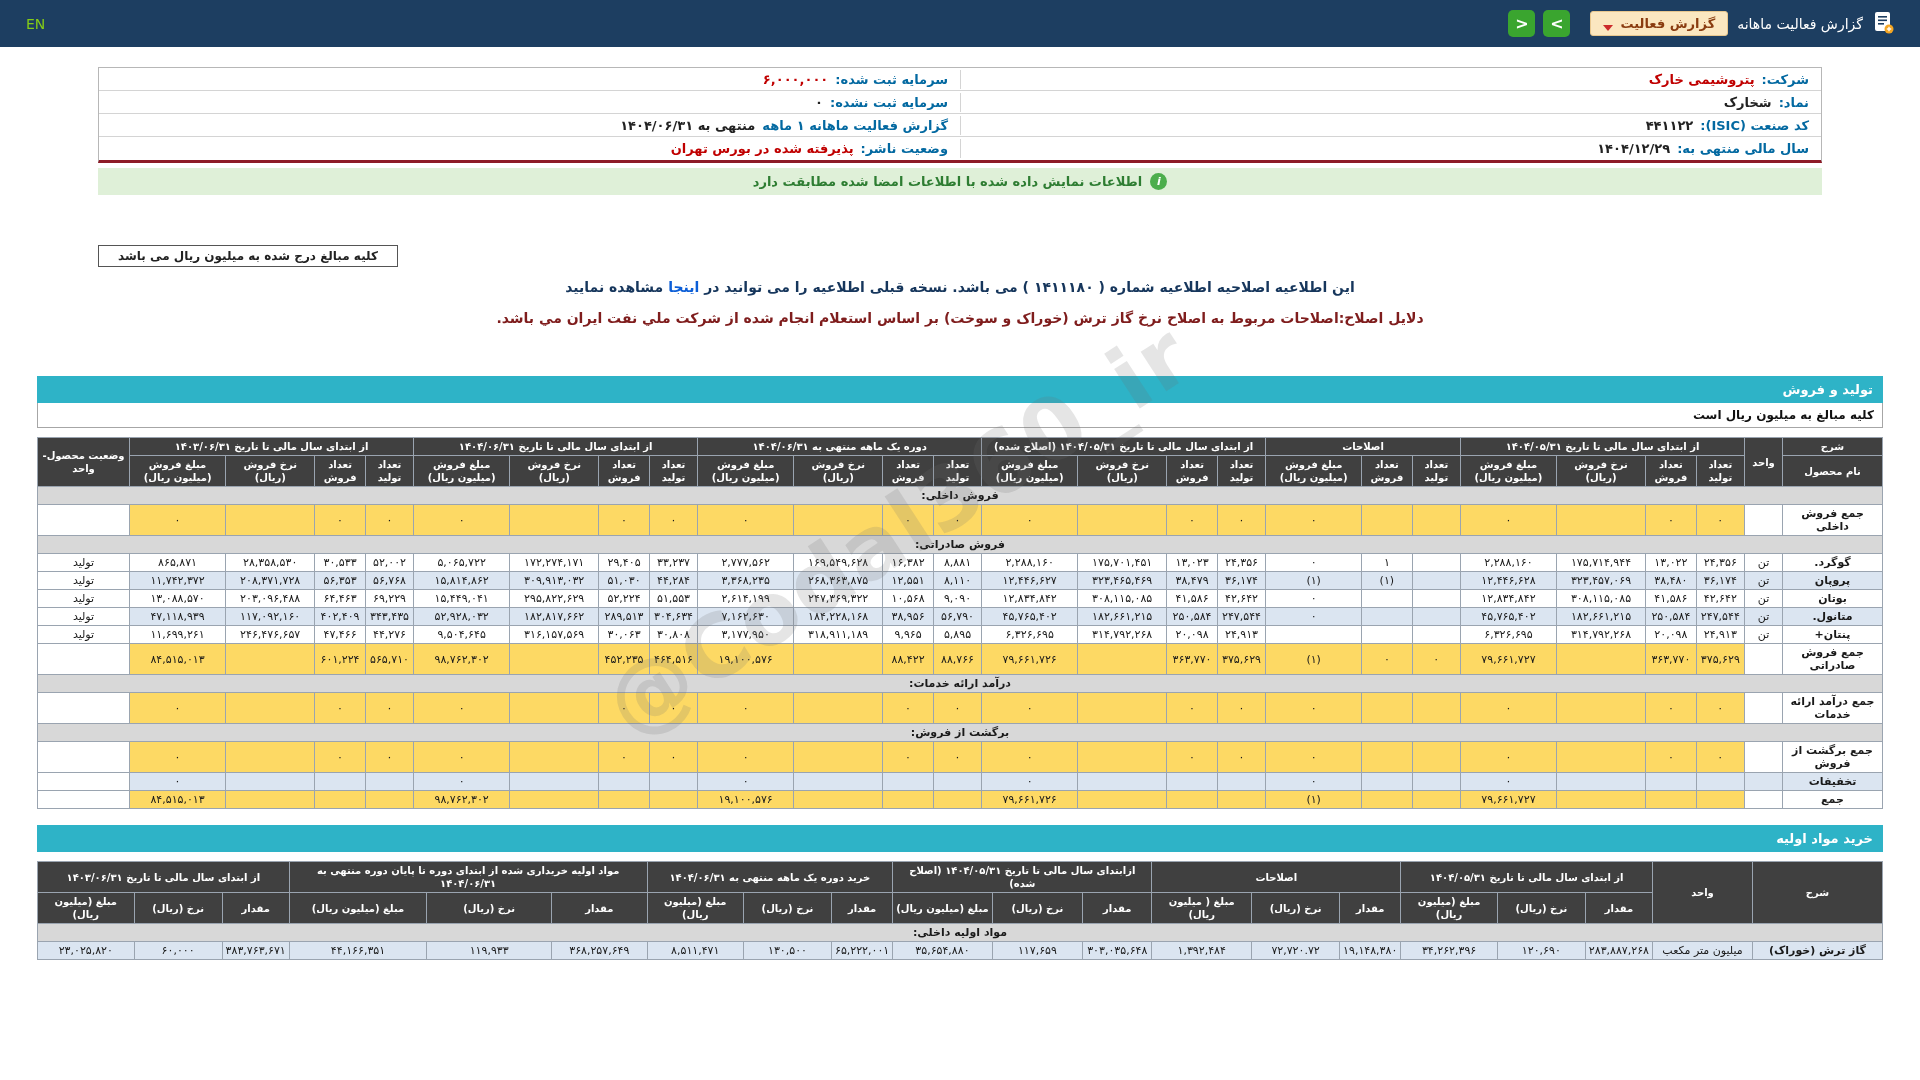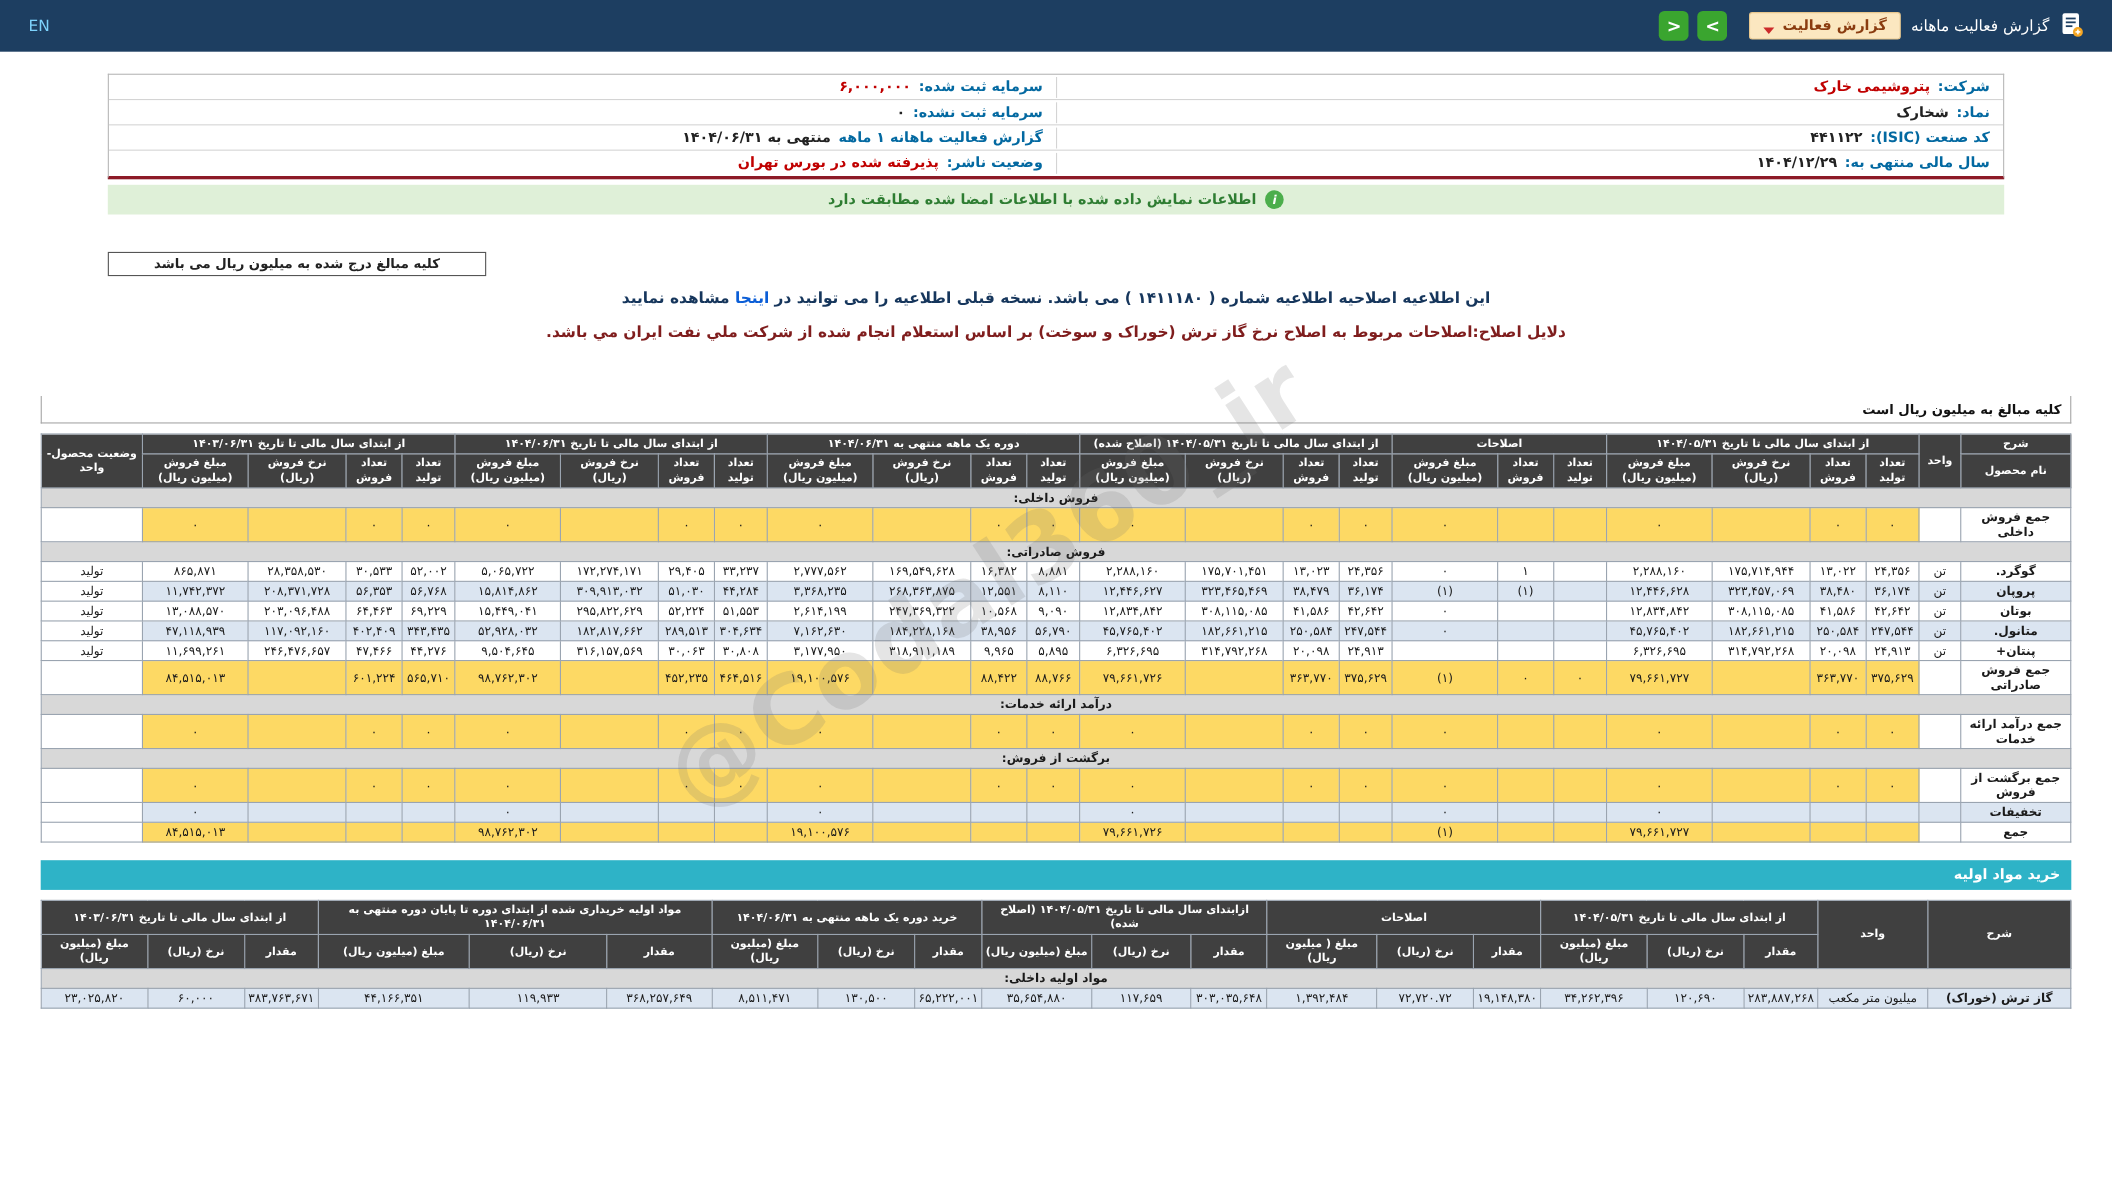--- a/index.html
+++ b/index.html
@@ -15,42 +15,42 @@
   .report-btn { display:flex; align-items:flex-end; gap:7px; background:#fbe7c0;
                 color:#8a3c10; border:1px solid #e8c78e; border-radius:3px;
                 font-size:13px; font-weight:bold; padding:4px 12px; cursor:pointer;
                 font-family:inherit; }
   .caret { width:0; height:0; border-left:5px solid transparent; border-right:5px solid transparent;
            border-top:6px solid #cc2b2b; display:inline-block; }
   .nav-btn { width:27px; height:27px; background:#3aa52f; color:#fff; border:none;
              border-radius:5px; font-size:16px; font-weight:bold; line-height:1;
              cursor:pointer; margin-right:3px; font-family:inherit; }
   .nav-group { margin-right:8px; }
-  .en-link { color:#7dd3fc; font-size:14px; text-decoration:none; cursor:pointer; }
+  .en-link { color:#84cc16; font-size:14px; text-decoration:none; cursor:pointer; }
 
   
   .info-table { margin:20px 98px 0; border:1px solid #b7b7b7; border-bottom:3px solid #8d1b27; }
   .info-row { display:flex; border-bottom:1px solid #d4d4d4; min-height:23px; align-items:center; }
   .info-row:last-child { border-bottom:none; }
   .info-cell { width:50%; display:flex; gap:7px; padding:2px 12px; align-items:center; font-size:13px; }
   .info-cell.right { border-left:1px solid #d4d4d4; }
   .info-label { color:#0369a1; font-weight:bold; white-space:nowrap; }
   .info-value { color:#222; font-weight:bold; }
   .info-value.red { color:#c00000; }
 
   
   .notice { margin:5px 98px 0; background:#dff0d8; color:#2e7d32; text-align:center;
             font-weight:bold; font-size:13px; padding:5px 0; display:flex;
             align-items:center; justify-content:center; gap:8px; }
   .info-icon { width:17px; height:17px; border-radius:50%; background:#4cae4c; color:#fff;
                font-size:11px; font-weight:bold; display:inline-flex; align-items:center;
                justify-content:center; font-style:italic; }
 
   
-  .amount-box { width:344px; margin-right:auto; margin-left:98px; margin-top:34px;
+  .amount-box { width:300px; margin-right:auto; margin-left:98px; margin-top:50px;
                 border:1px solid #555; font-size:12px; font-weight:bold;
                 text-align:center; padding:3px 6px; color:#222; }
   .amend1 { text-align:center; margin-top:12px; color:#16365c; font-size:14px; font-weight:bold; }
   .amend1 a { color:#0b5ed7; cursor:pointer; text-decoration:none; }
   .amend2 { text-align:center; margin-top:15px; color:#7f1d1d; font-size:14px; font-weight:bold; }
 
   
   .tables { margin:50px 37px 0; }
   .teal-bar { background:#2eb3c7; color:#fff; font-weight:bold; font-size:13px;
               padding:6px 10px; }
@@ -168,20 +168,21 @@
 
   <div class="amend1">
     <span>این اطلاعیه اصلاحیه اطلاعیه شماره ( ۱۴۱۱۱۸۰ ) می باشد. نسخه قبلی اطلاعیه را می توانید در</span>
     <a>اینجا</a>
     <span>مشاهده نمایید</span>
   </div>
   <div class="amend2">دلایل اصلاح:اصلاحات مربوط به اصلاح نرخ گاز ترش (خوراک و سوخت) بر اساس استعلام انجام شده از شرکت ملي نفت ایران مي باشد.</div>
 
   <div class="tables">
 
+    <div class="teal-bar">تولید و فروش</div>
     <div class="money-note">کلیه مبالغ به میلیون ریال است</div>
     <table class="grid prod-grid">
         <thead>
           <tr>
             <th class="name-col">شرح</th>
             <th class="unit-col" rowspan="2">واحد</th>
             <th colspan="4">از ابتدای سال مالی تا تاریخ ۱۴۰۴/۰۵/۳۱</th>
             <th colspan="3">اصلاحات</th>
             <th colspan="4">از ابتدای سال مالی تا تاریخ ۱۴۰۴/۰۵/۳۱ (اصلاح شده)</th>
             <th colspan="4">دوره یک ماهه منتهی به ۱۴۰۴/۰۶/۳۱</th>

